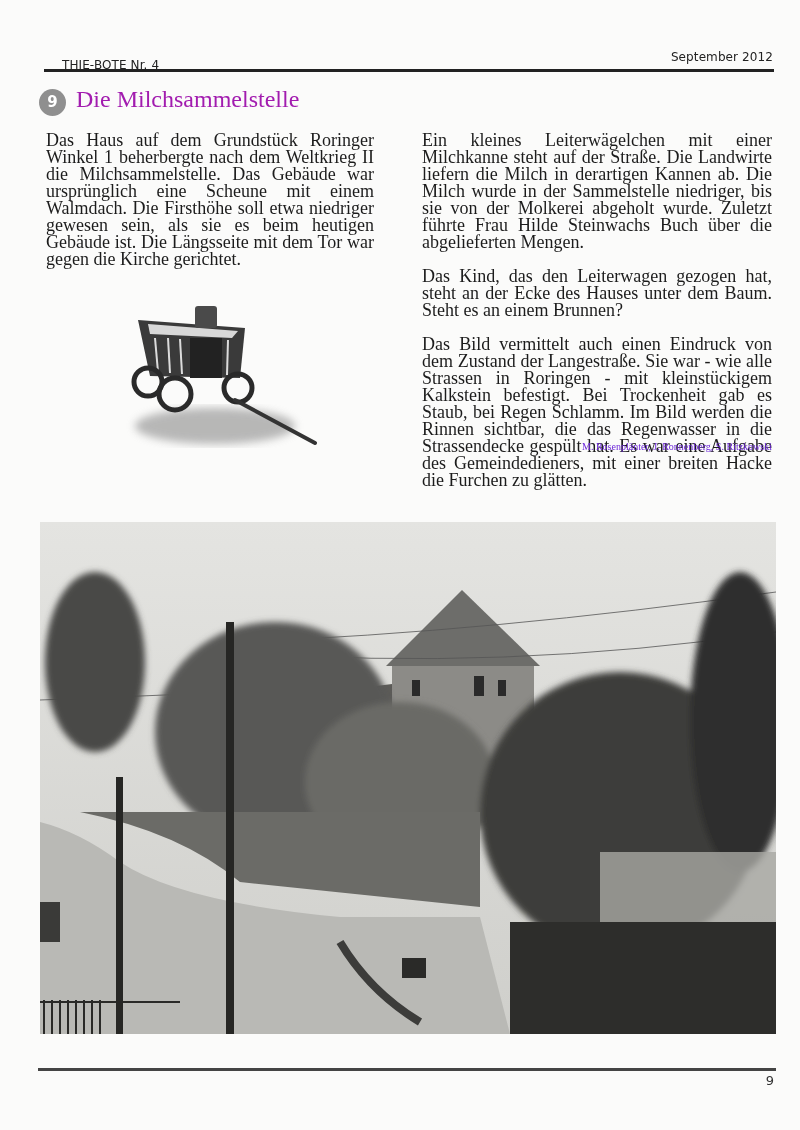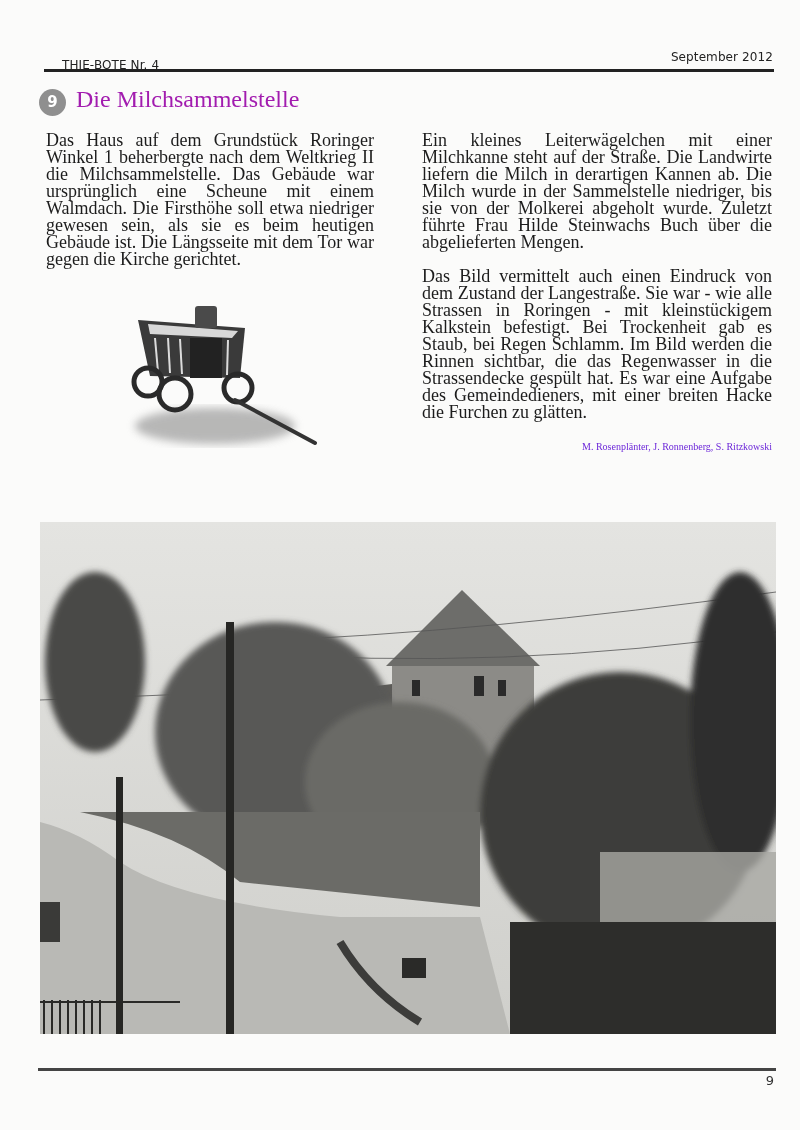--- a/index.html
+++ b/index.html
@@ -79,20 +79,21 @@
     <rect x="70" y="40" width="32" height="40" fill="#222"></rect>
     <circle cx="28" cy="84" r="14" fill="none" stroke="#2a2a2a" stroke-width="5"></circle>
     <circle cx="55" cy="96" r="16" fill="none" stroke="#2a2a2a" stroke-width="5"></circle>
     <circle cx="118" cy="90" r="14" fill="none" stroke="#2a2a2a" stroke-width="5"></circle>
     <line x1="115" y1="102" x2="195" y2="145" stroke="#333" stroke-width="4" stroke-linecap="round"></line>
   </svg>
 </div>
 
 <div class="col col-right">
   <p>Ein kleines Leiterwägelchen mit einer Milchkanne steht auf der Straße. Die Landwirte liefern die Milch in derartigen Kannen ab. Die Milch wurde in der Sammelstelle niedriger, bis sie von der Molkerei abgeholt wurde. Zuletzt führte Frau Hilde Steinwachs Buch über die abgelieferten Mengen.</p>
+  <p>Das Kind, das den Leiterwagen gezogen hat, steht an der Ecke des Hauses unter dem Baum. Steht es an einem Brunnen?</p>
   <p>Das Bild vermittelt auch einen Eindruck von dem Zustand der Langestraße. Sie war - wie alle Strassen in Roringen - mit kleinstückigem Kalkstein befestigt. Bei Trockenheit gab es Staub, bei Regen Schlamm. Im Bild werden die Rinnen sichtbar, die das Regenwasser in die Strassendecke gespült hat. Es war eine Aufgabe des Gemeindedieners, mit einer breiten Hacke die Furchen zu glätten.</p>
 </div>
 
 <div class="signature">M. Rosenplänter, J. Ronnenberg, S. Ritzkowski</div>
 
 <div class="photo">
   <svg viewBox="0 0 736 512" preserveAspectRatio="none">
     <defs>
       <filter id="soft">
           <feGaussianBlur stdDeviation="3"></feGaussianBlur>

